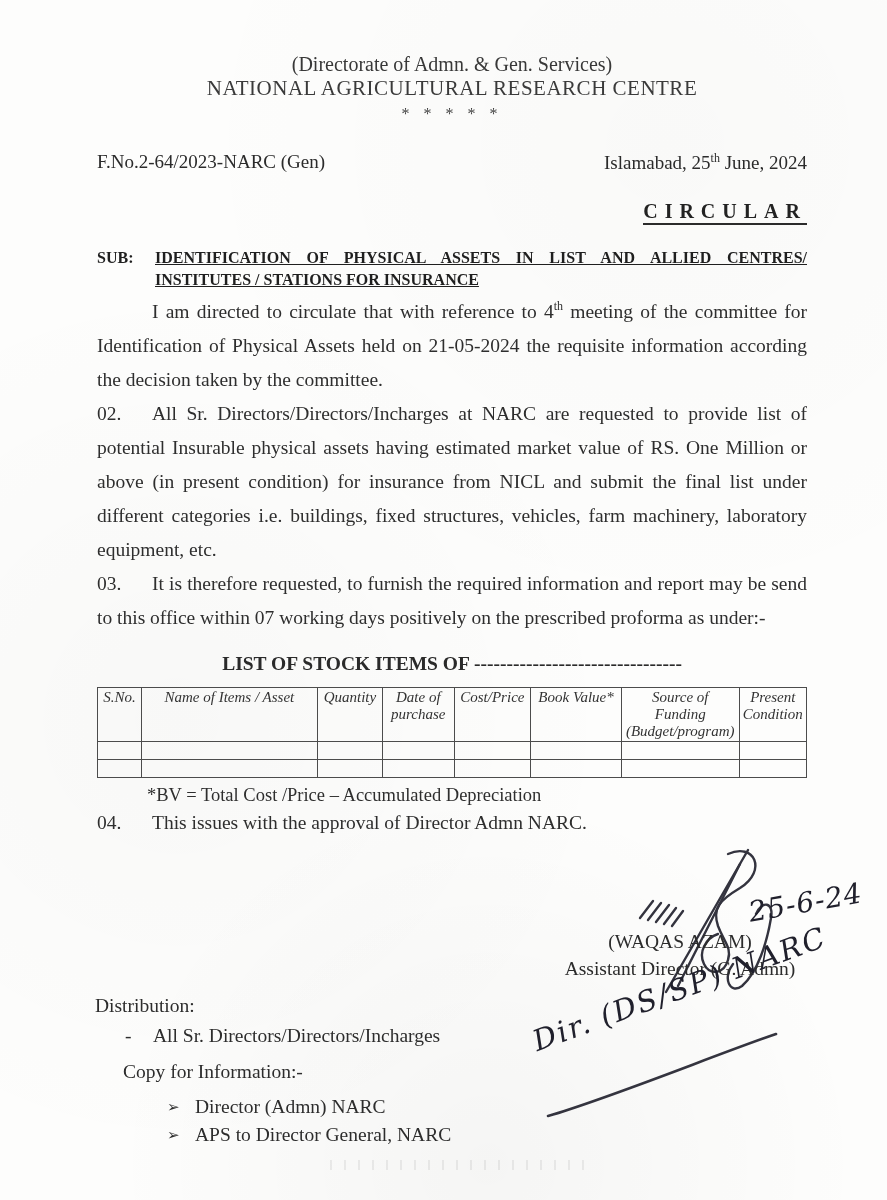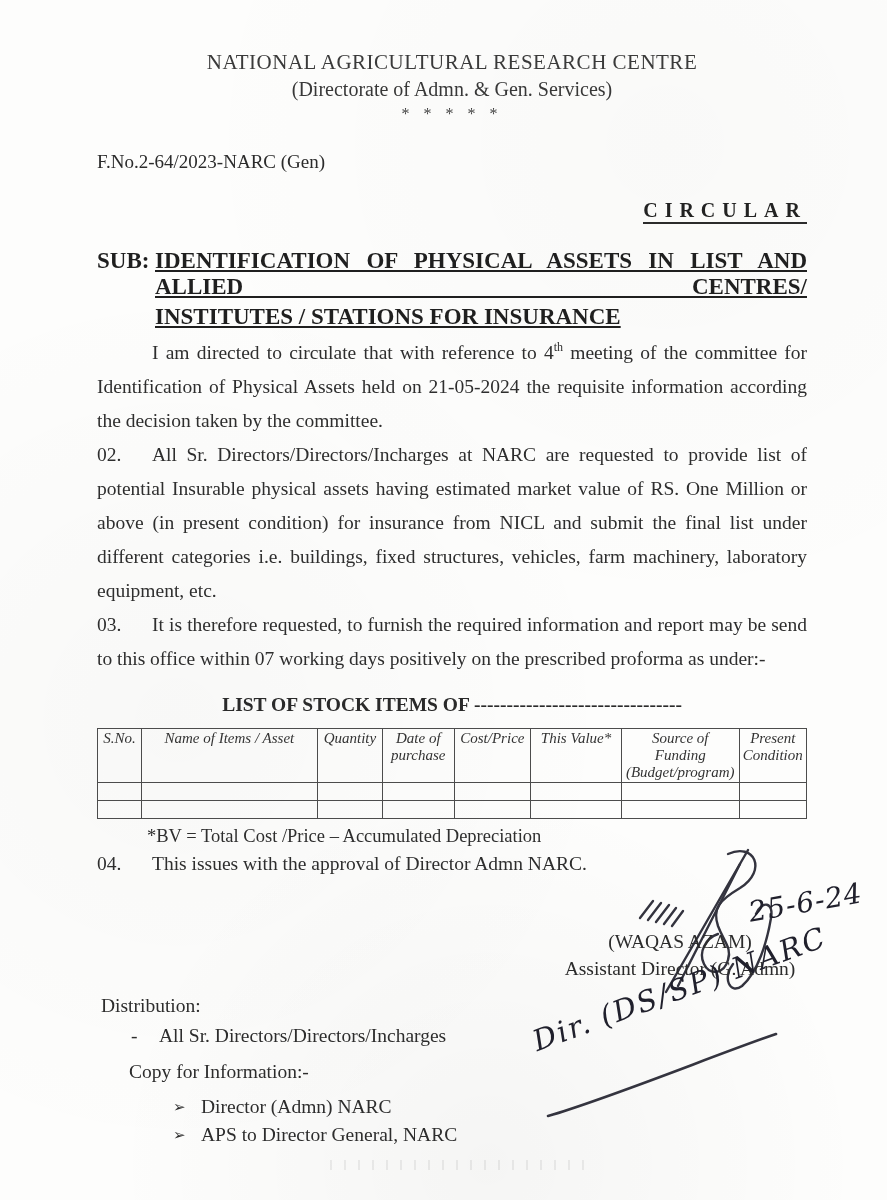--- a/index.html
+++ b/index.html
@@ -20,21 +20,21 @@
   .center{text-align:center;}
   .org-name{font-size:21px;letter-spacing:0.5px;color:#3a3a3a;}
   .org-dept{font-size:20px;margin-top:3px;color:#383838;}
   .stars{font-size:16px;letter-spacing:5px;margin-top:4px;color:#444;}
   .file-row{display:flex;justify-content:space-between;align-items:flex-start;margin-top:28px;font-size:19px;}
   .doc-title{margin-top:26px;text-align:right;}
   .doc-title span{
     font-weight:bold;font-size:20px;letter-spacing:7px;
     border-bottom:2px solid #2b2b2b;padding-bottom:1px;color:#222;
   }
-  .subject{display:flex;margin-top:26px;font-size:23px;font-weight:bold;color:#1f1f1f;}
+  .subject{display:flex;margin-top:26px;font-size:16px;font-weight:bold;color:#1f1f1f;}
   .subject .sub-label{width:58px;flex:none;}
   .subject .sub-body{flex:1;}
   .sub-line1{display:block;text-decoration:underline;text-align:justify;text-align-last:justify;}
   .sub-line2{display:inline-block;text-decoration:underline;margin-top:4px;}
   p.body-par{font-size:19.5px;line-height:34px;text-align:justify;margin:0;color:#2e2e2e;}
   .p1{margin-top:16px;text-indent:55px;}
   .p2{margin-top:22px;}
   .p3{margin-top:20px;}
   .p4{margin-top:36px;}
   .pnum{display:inline-block;width:55px;text-indent:0;}
@@ -51,45 +51,46 @@
     text-align:center;vertical-align:top;white-space:pre-line;color:#333;
     height:40px;
     font-style:italic;
   }
   table.proforma td{height:15px;}
   .footnote{margin-top:7px;margin-left:50px;font-size:18.5px;color:#2e2e2e;}
   .abs{position:absolute;}
   .handwriting{font-family:"DejaVu Serif", serif;font-style:italic;color:#20202c;}
   .sig-date{left:748px;top:886px;font-size:28px;transform:rotate(-10deg);letter-spacing:1px;}
   .sig-block{left:545px;top:928px;width:270px;text-align:center;font-size:19.5px;line-height:27px;color:#2c2c2c;}
-  .dist{left:101px;top:995px;font-size:19.5px;color:#2d2d2d;}
+  .dist{left:95px;top:995px;font-size:19.5px;color:#2d2d2d;}
   .dist-items{margin-top:8px;margin-left:30px;}
   .dist-item{display:flex;}
   .dist-item .dash{width:28px;flex:none;}
   .copy-label{margin-top:14px;margin-left:28px;}
   .copy-items{margin-top:10px;margin-left:72px;}
   .copy-item{display:flex;line-height:28px;}
   .copy-item .arrow{width:28px;flex:none;font-size:15px;}
   .diag-note{left:528px;top:1026px;font-size:29px;transform:rotate(-20deg);transform-origin:left top;letter-spacing:2px;white-space:nowrap;}
   .noise{left:330px;top:1160px;width:260px;height:10px;opacity:0.10;
     background:repeating-linear-gradient(90deg,#555 0 2px,transparent 2px 14px);}
   svg{display:block;}
 </style>
 </head>
 <body>
 
 <div class="page">
   <div class="content">
 
+    <div class="center org-dept">(Directorate of Admn. &amp; Gen. Services)</div>
     <div class="center org-name">NATIONAL AGRICULTURAL RESEARCH CENTRE</div>
-    <div class="center org-dept">(Directorate of Admn. &amp; Gen. Services)</div>
     <div class="center stars">* * * * *</div>
 
     <div class="file-row">
       <span>F.No.2-64/2023-NARC (Gen)</span>
+      <span><span>Islamabad, 25</span><sup>th</sup><span> June, 2024</span></span>
     </div>
 
     <div class="doc-title">
       <span>CIRCULAR</span>
     </div>
 
     <div class="subject">
       <span class="sub-label">SUB:</span>
       <span class="sub-body">
         <span class="sub-line1">IDENTIFICATION OF PHYSICAL ASSETS IN LIST AND ALLIED CENTRES/</span>
@@ -117,21 +118,21 @@
           <col style="width:9.5%">
       </colgroup>
       <tbody>
           <tr>
         <th>S.No.</th>
         <th>Name of Items / Asset</th>
         <th>Quantity</th>
         <th>Date of
 purchase</th>
         <th>Cost/Price</th>
-        <th>This Value*</th>
+        <th>Book Value*</th>
         <th>Source of Funding
 (Budget/program)</th>
         <th>Present
 Condition</th>
       </tr>
       <tr>
         <td></td>
             <td></td>
             <td></td>
             <td></td>

